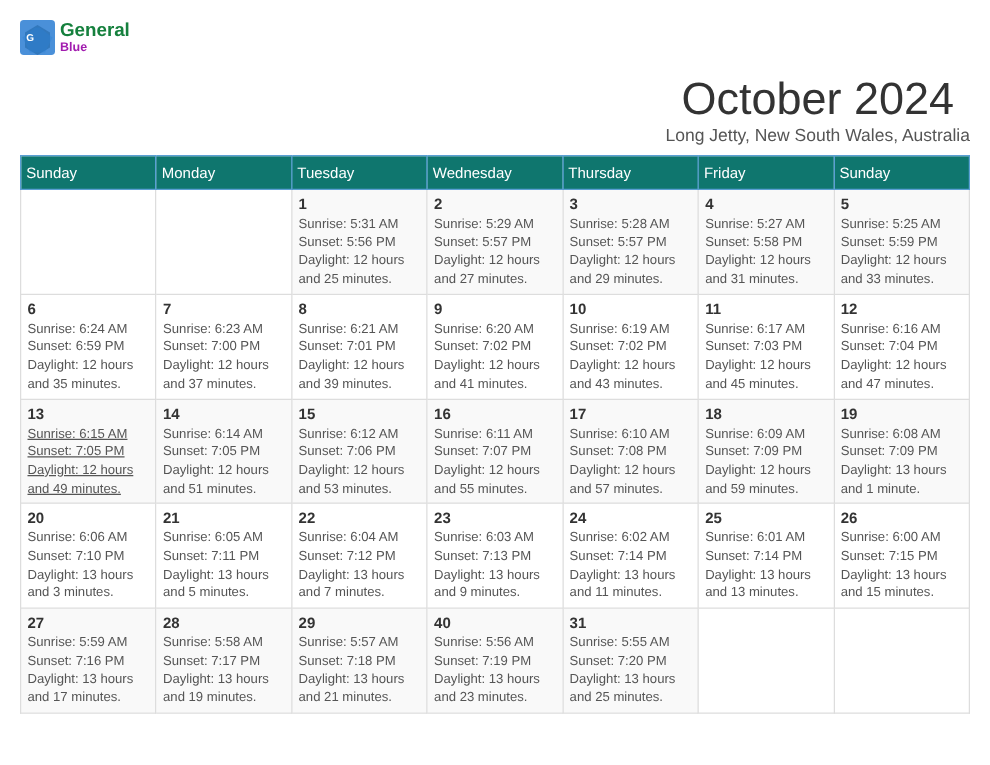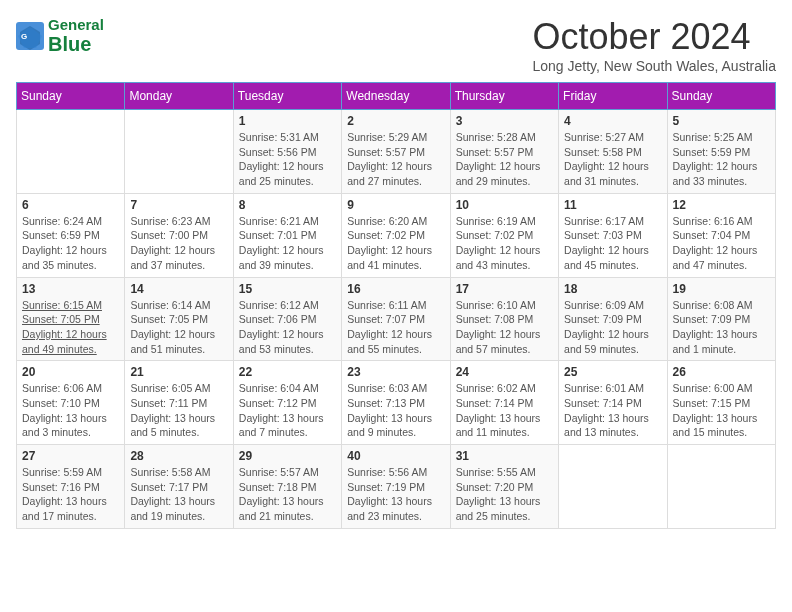--- a/index.html
+++ b/index.html
@@ -19,38 +19,39 @@
     .logo {
       display: flex;
       align-items: center;
       gap: 4px;
     }
     .logo-icon {
       width: 28px;
       height: 28px;
     }
     .title-block {
-      text-align: left;
+      text-align: center;
+      margin-top: 42px;
     }
     .month-title {
       font-size: 36px;
       font-weight: normal;
       color: #333;
     }
     .location {
       font-size: 14px;
       color: #555;
     }
     .calendar {
       width: 100%;
       border-collapse: collapse;
       font-size: 11px;
     }
     .calendar thead tr {
-      background: #a21caf;
+      background: #0f766e;
       color: #fff;
     }
     .calendar thead th {
       padding: 6px 4px;
       text-align: left;
       font-weight: normal;
       font-size: 12px;
       border: 1px solid #5a9fd4;
     }
     .calendar tbody tr {
@@ -89,21 +90,21 @@
 <div class="header">
   <div class="logo">
     <svg class="logo-icon" viewBox="0 0 28 28">
       <rect width="28" height="28" rx="3" fill="#4a90d9"></rect>
       <polygon points="14,4 24,10 24,22 14,28 4,22 4,10" fill="#1a5fa0" opacity="0.5"></polygon>
       <polygon points="16,6 26,14 20,26 8,26 2,14 12,6" fill="#2a7fd4" opacity="0.4"></polygon>
       <text x="5" y="17" font-size="8" fill="white" font-weight="bold">G</text>
     </svg>
     <div>
       <div style="font-size:15px;font-weight:bold;color:#15803d;">General</div>
-      <div style="font-size:20px;font-weight:bold;color:#15803d;">Blue</div>
+      <div style="font-size:10px;font-weight:bold;color:#a21caf;">Blue</div>
     </div>
   </div>
   <div class="title-block">
     <div class="month-title">October 2024</div>
     <div class="location">Long Jetty, New South Wales, Australia</div>
   </div>
 </div>
 
 <table class="calendar">
   <thead>

